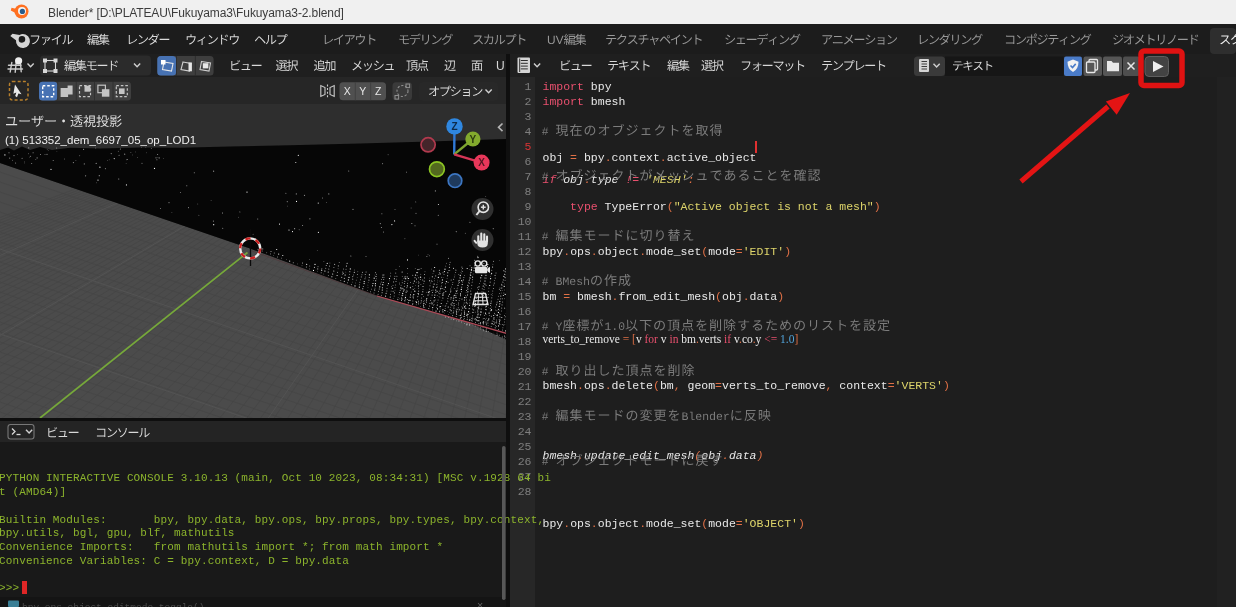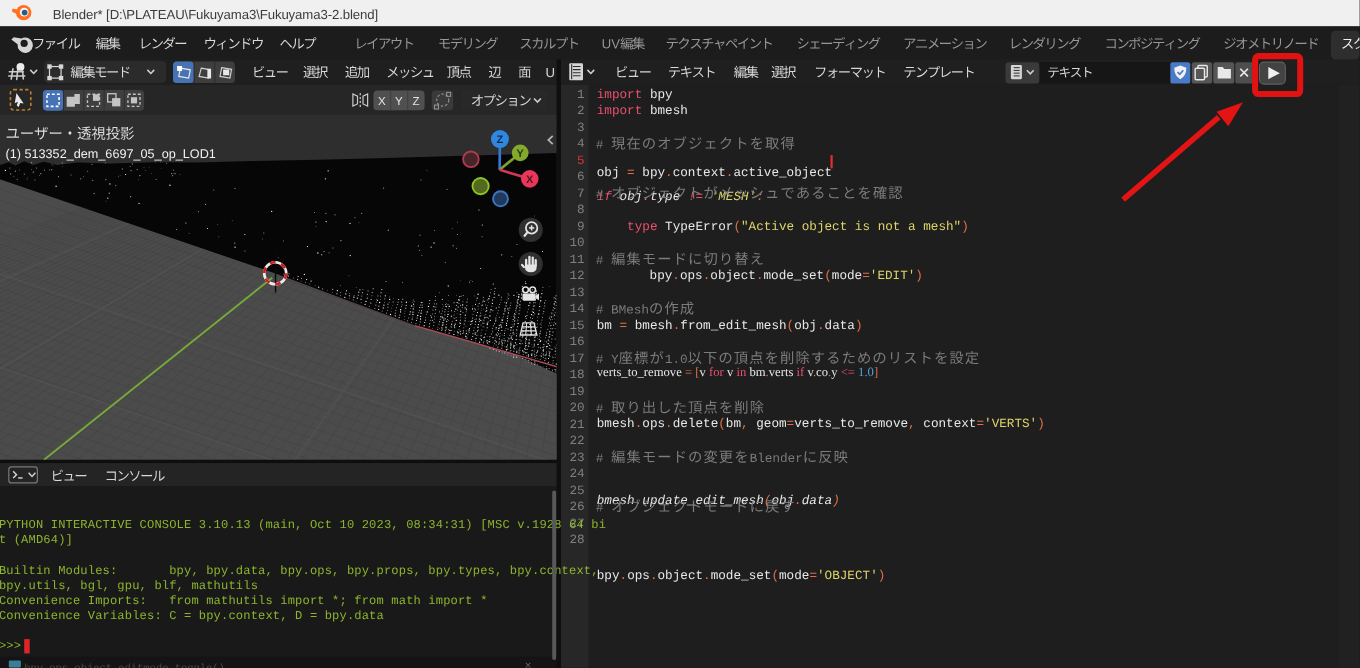--- a/index.html
+++ b/index.html
@@ -19,21 +19,21 @@
 <div class="abs" style="left:510px;top:54px;width:726px;height:23px;background:#1f1f1f;"></div>
 <div class="abs" style="left:510px;top:77px;width:726px;height:530px;background:#1e1e1e;"></div>
 <div class="abs" style="left:510px;top:77px;width:25px;height:530px;background:#272727;"></div>
 <div class="abs" style="left:1217px;top:77px;width:19px;height:530px;background:#212121;"></div>
 <div class="abs" style="left:48px;top:6px;font-size:12px;letter-spacing:-0.1px;color:#3c3c3c;">Blender* [D:\PLATEAU\Fukuyama3\Fukuyama3-2.blend]</div>
 <div class="cl" style="top:79px;text-align:center;"><span class="k">import</span> bpy</div>
 <div class="cl" style="top:94px;"><span class="k">import</span> bmesh</div>
 <div class="cl" style="top:150px;">obj <span class="o">=</span> bpy<span class="o">.</span>context<span class="o">.</span>active_object</div>
 <div class="cl" style="top:172px;font-style:italic;"><span class="k">if</span> obj<span class="o">.</span>type <span class="k">!=</span> <span class="s">'MESH'</span><span class="o">:</span></div>
 <div class="cl" style="top:199px;">    <span class="k">type</span> TypeError<span class="o">(</span><span class="s">"Active object is not a mesh"</span><span class="o">)</span></div>
-<div class="cl" style="top:244px;margin-left:48px;">bpy<span class="o">.</span>ops<span class="o">.</span>object<span class="o">.</span>mode_set<span class="o">(</span>mode<span class="o">=</span><span class="s">'EDIT'</span><span class="o">)</span></div>
+<div class="cl" style="top:244px;">bpy<span class="o">.</span>ops<span class="o">.</span>object<span class="o">.</span>mode_set<span class="o">(</span>mode<span class="o">=</span><span class="s">'EDIT'</span><span class="o">)</span></div>
 <div class="cl" style="top:289px;font-family:Liberation Mono, monospace;">bm <span class="o">=</span> bmesh<span class="o">.</span>from_edit_mesh<span class="o">(</span>obj<span class="o">.</span>data<span class="o">)</span></div>
 <div class="cl" style="top:332px;font-family:Liberation Serif, serif;">verts_to_remove <span class="o">=</span> <span class="o">[</span>v <span class="k">for</span> v <span class="k">in</span> bm<span class="o">.</span>verts <span class="k">if</span> v<span class="o">.</span>co<span class="o">.</span>y <span class="k">&lt;=</span> <span class="n">1.0</span><span class="o">]</span></div>
 <div class="cl" style="top:378px;">bmesh<span class="o">.</span>ops<span class="o">.</span>delete<span class="o">(</span>bm<span class="o">,</span> geom<span class="o">=</span>verts_to_remove<span class="o">,</span> context<span class="o">=</span><span class="s">'VERTS'</span><span class="o">)</span></div>
 <div class="cl" style="top:448px;font-style:italic;">bmesh<span class="o">.</span>update_edit_mesh<span class="o">(</span>obj<span class="o">.</span>data<span class="o">)</span></div>
 <div class="cl" style="top:469px;margin-top:47px;">bpy<span class="o">.</span>ops<span class="o">.</span>object<span class="o">.</span>mode_set<span class="o">(</span>mode<span class="o">=</span><span class="s">'OBJECT'</span><span class="o">)</span></div>
 <pre class="abs" style="left:510px;top:79px;width:21.5px;text-align:right;font-size:11.5px;line-height:15px;color:#7f7f7f;">1
 2
 3
 4
 <span style="color:#d93434">5</span>

